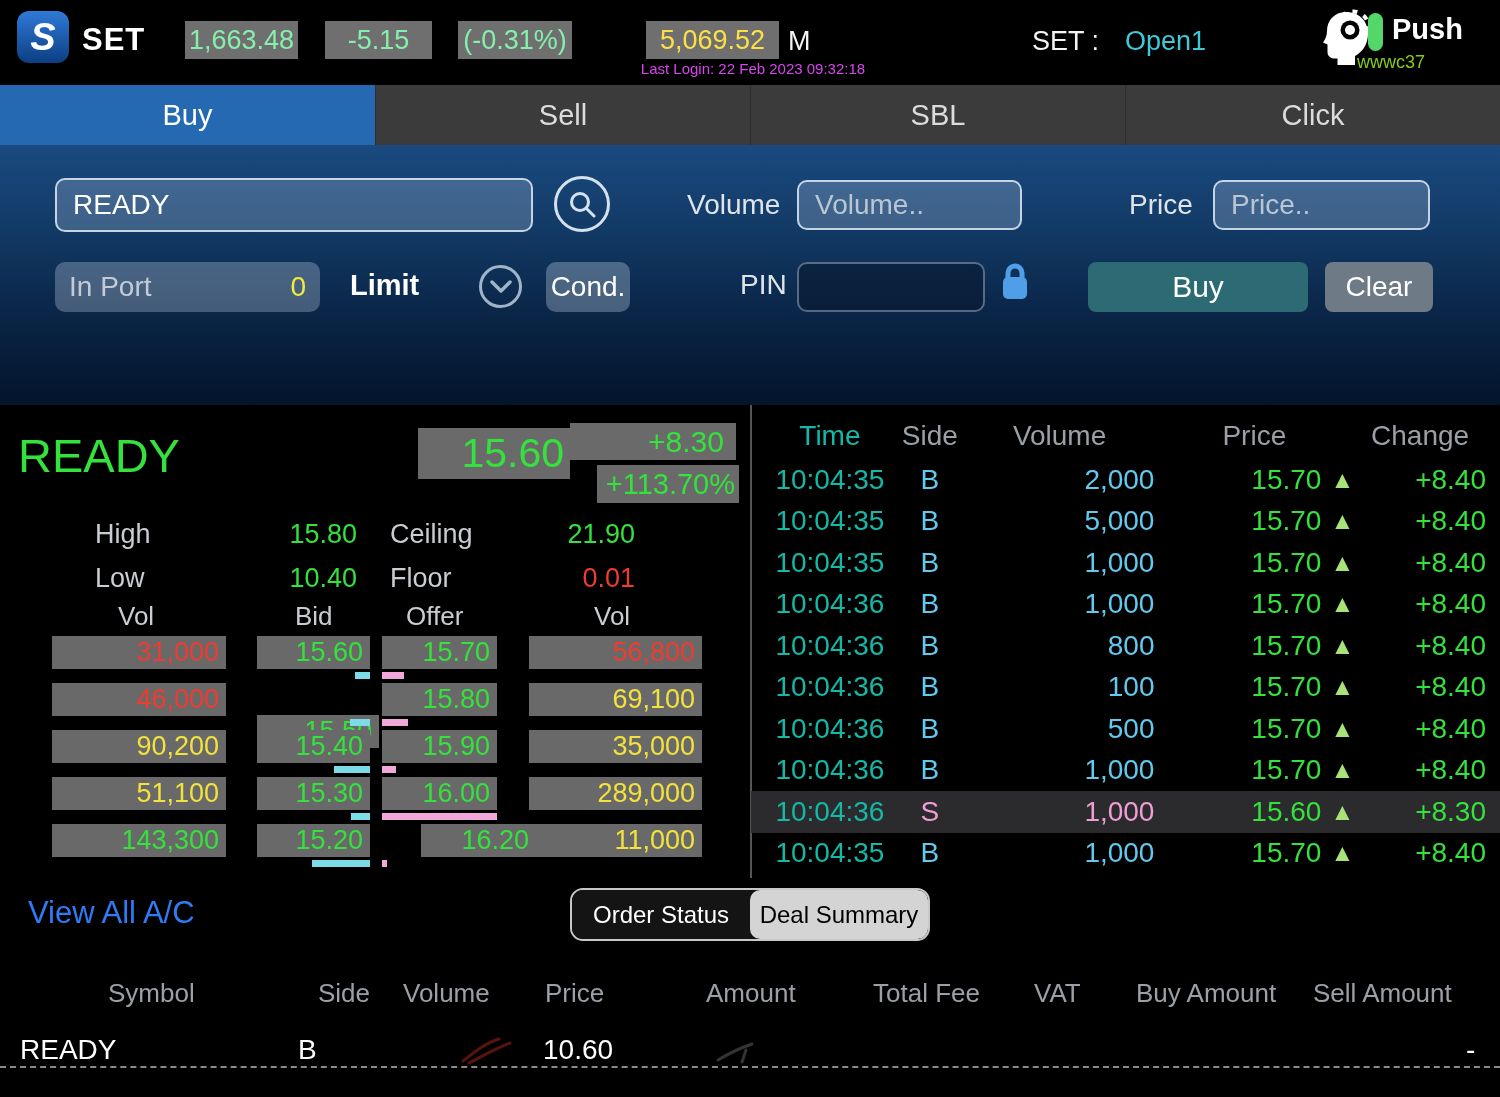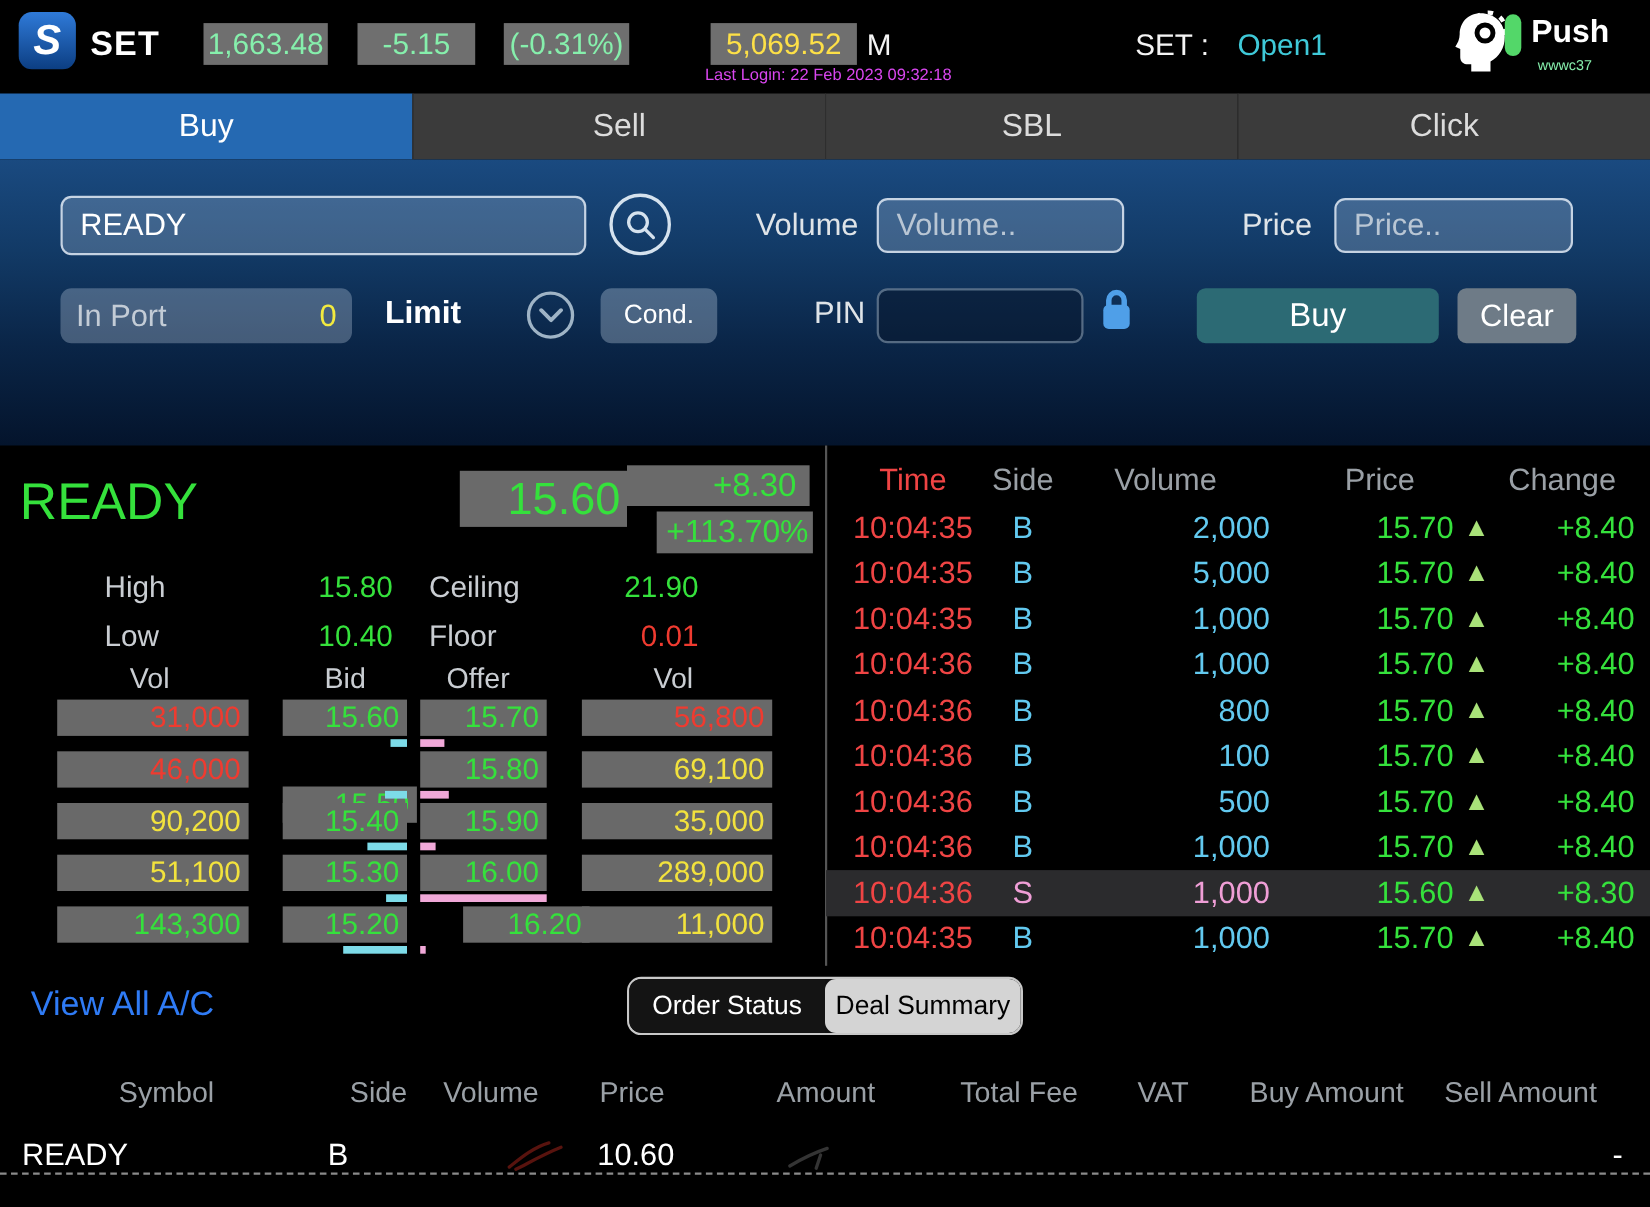--- a/index.html
+++ b/index.html
@@ -22,21 +22,21 @@
   #chgbox   { left:325px; top:21px; width:107px; height:38px; }
   #pctbox   { left:458px; top:21px; width:114px; height:38px; }
   #valbox   { left:646px; top:21px; width:133px; height:38px; color:#fde047; }
   #val-unit { left:788px; top:26px; font-size:27px; color:#f4f4f4; }
   #lastlogin{ left:603px; top:60px; width:300px; font-size:15px; color:#d946ef; text-align:center; }
   #mkt-label { left:1032px; top:26px; font-size:27px; color:#f4f4f4; }
   #mkt-status{ left:1125px; top:26px; font-size:27px; color:#3fc9d8; }
   #headicon { left:1318px; top:6px; }
   #pushpill { left:1368px; top:13px; width:15px; height:38px; border-radius:8px; background:#53d769; }
   #push-label { left:1392px; top:13px; font-size:29px; font-weight:600; color:#fff; }
-  #username { left:1398px; top:52px; font-size:13px; color:#86efac; }
+  #username { left:1357px; top:52px; font-size:18px; color:#84cc16; }
 
   
   #tabbar { left:0; top:85px; width:1500px; height:60px; display:flex; }
   .tab { width:375px; height:60px; display:flex; align-items:center; justify-content:center;
          font-size:29px; color:#dcdcdc; background:#3b3b3b; border-left:1px solid #2e2e2e; }
   .tab.active { background:#2569b2; color:#fff; border-left:none; }
 
   
   #orderpanel { left:0; top:145px; width:1500px; height:260px;
     background:linear-gradient(180deg,#1a4a80 0%,#123a66 32%,#0a2547 65%,#04142c 100%); }
@@ -53,22 +53,22 @@
   #price-label { left:1129px; top:44px; }
   #price-input { left:1213px; top:35px; width:217px; height:50px; }
 
   #inport-box { left:55px; top:117px; width:265px; height:50px; border-radius:10px;
                 background:rgba(205,220,236,0.30); display:flex; align-items:center;
                 justify-content:space-between; padding:0 14px; font-size:28px; }
   #inport-box .ph { color:#c3ccd6; } #inport-box .val { color:#f3ea3f; }
   #ordertype { left:350px; top:124px; font-size:29px; font-weight:600; color:#fff; }
   #chev-btn { left:479px; top:120px; width:43px; height:43px; border-radius:50%;
               border:3px solid #9fb4c6; display:flex; align-items:center; justify-content:center; }
-  #cond-btn { left:546px; top:117px; width:106px; height:50px; border-radius:10px;
-              background:rgba(205,220,236,0.32); color:#fff; font-size:24px;
+  #cond-btn { left:546px; top:117px; width:84px; height:50px; border-radius:10px;
+              background:rgba(205,220,236,0.32); color:#fff; font-size:28px;
               display:flex; align-items:center; justify-content:center; }
   #pin-label { left:740px; top:124px; }
   #pin-input { left:797px; top:117px; width:188px; height:50px;
                background:rgba(10,24,46,0.55); border:2px solid rgba(180,200,220,0.45); }
   #lock-icon { left:1001px; top:118px; }
   #buy-btn { left:1088px; top:117px; width:220px; height:50px; border-radius:8px;
              background:#2c6a74; color:#fff; font-size:30px;
              display:flex; align-items:center; justify-content:center; }
   #clear-btn { left:1325px; top:117px; width:108px; height:50px; border-radius:8px;
                background:#6e7b87; color:#fff; font-size:28px;
@@ -95,21 +95,21 @@
   [data-color="red"] { color:#ef3b30; }
   [data-color="yellow"] { color:#f2e23d; }
   [data-color="green"] { color:#35e13c; }
   [data-color="cyan"] { color:#62c9ef; }
   [data-color="pink"] { color:#ef9ed6; }
 
   
   #vdivider { left:750px; top:405px; width:2px; height:473px; background:#555; }
   #trades { left:751px; top:405px; width:749px; height:475px; }
   .trow { display:flex; align-items:center; height:41.5px; padding:0 14px 0 14px; }
-  .trow .t-time { width:130px; text-align:center; font-size:28px; color:#ef4444; }
+  .trow .t-time { width:130px; text-align:center; font-size:28px; color:#14b8a6; }
   .trow .t-side { width:70px; text-align:center; font-size:28px; }
   .trow .t-vol { width:190px; text-align:right; font-size:28px; }
   .trow .t-price { width:200px; display:flex; justify-content:flex-end; align-items:center;
                    font-size:28px; }
   .trow .t-chg { width:132px; text-align:right; font-size:28px; }
   .t-up { color:#a9e279; font-size:24px; margin-left:9px; }
   .thead { height:46px; margin-top:8px; }
   .thead span { font-size:26px; color:#9aa0a6; }
   .thead .t-vol, .thead .t-price, .thead .t-chg { text-align:center; }
   .trow.hl { background:#2b2b2d; }

